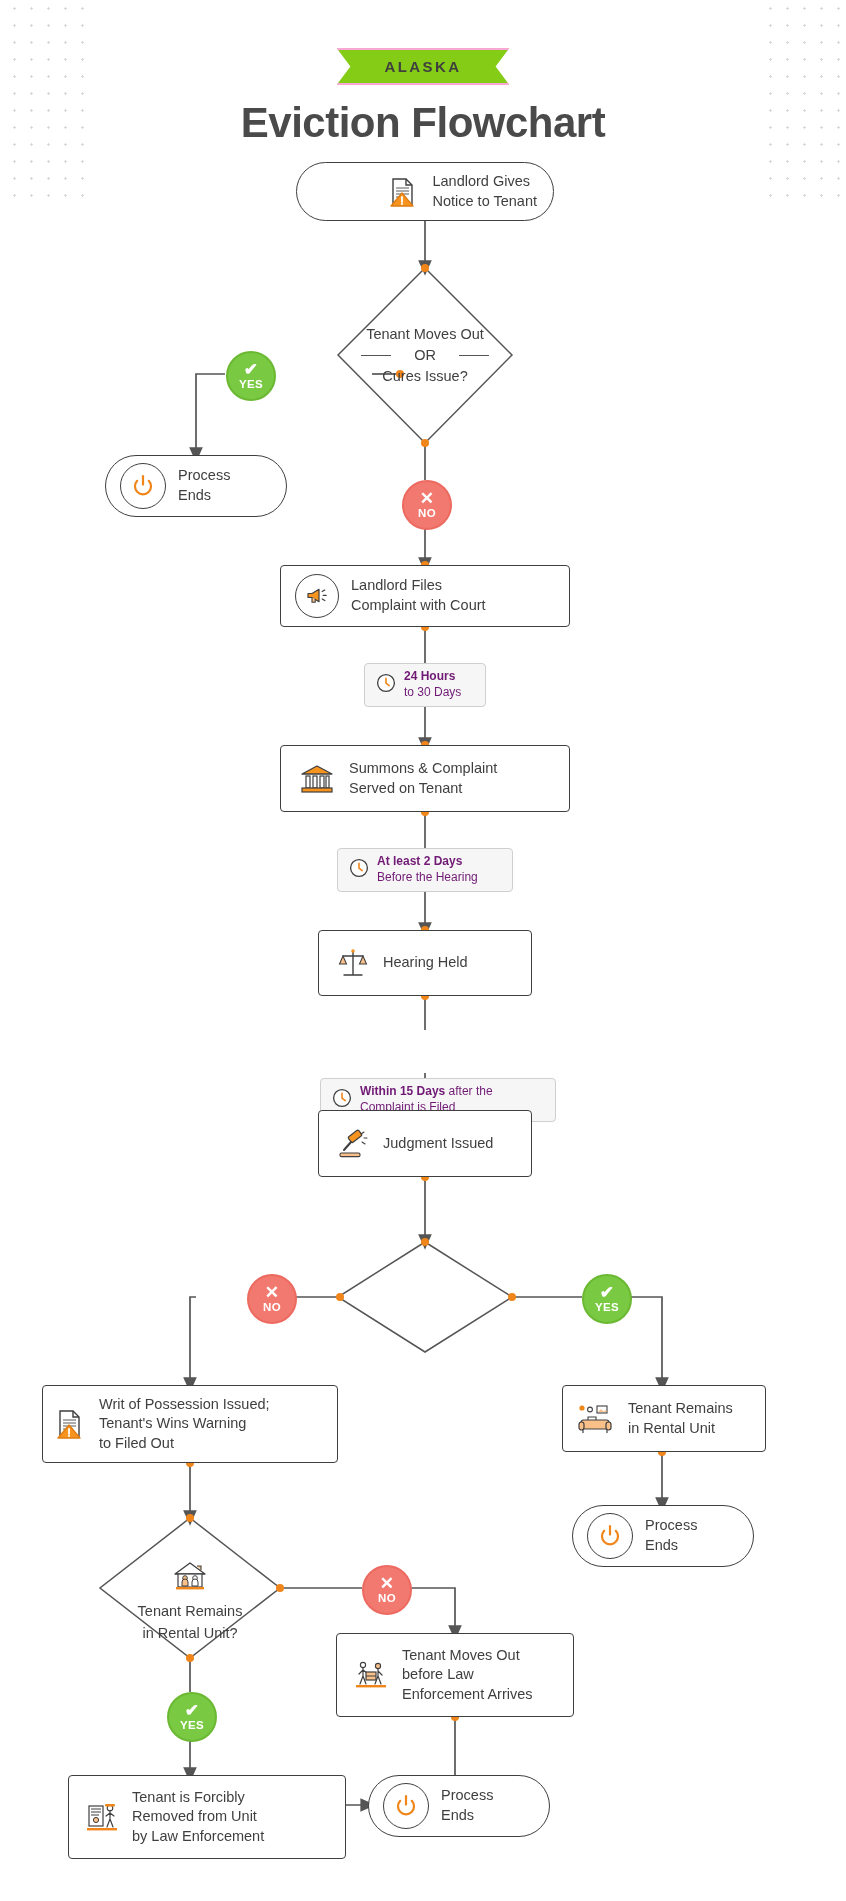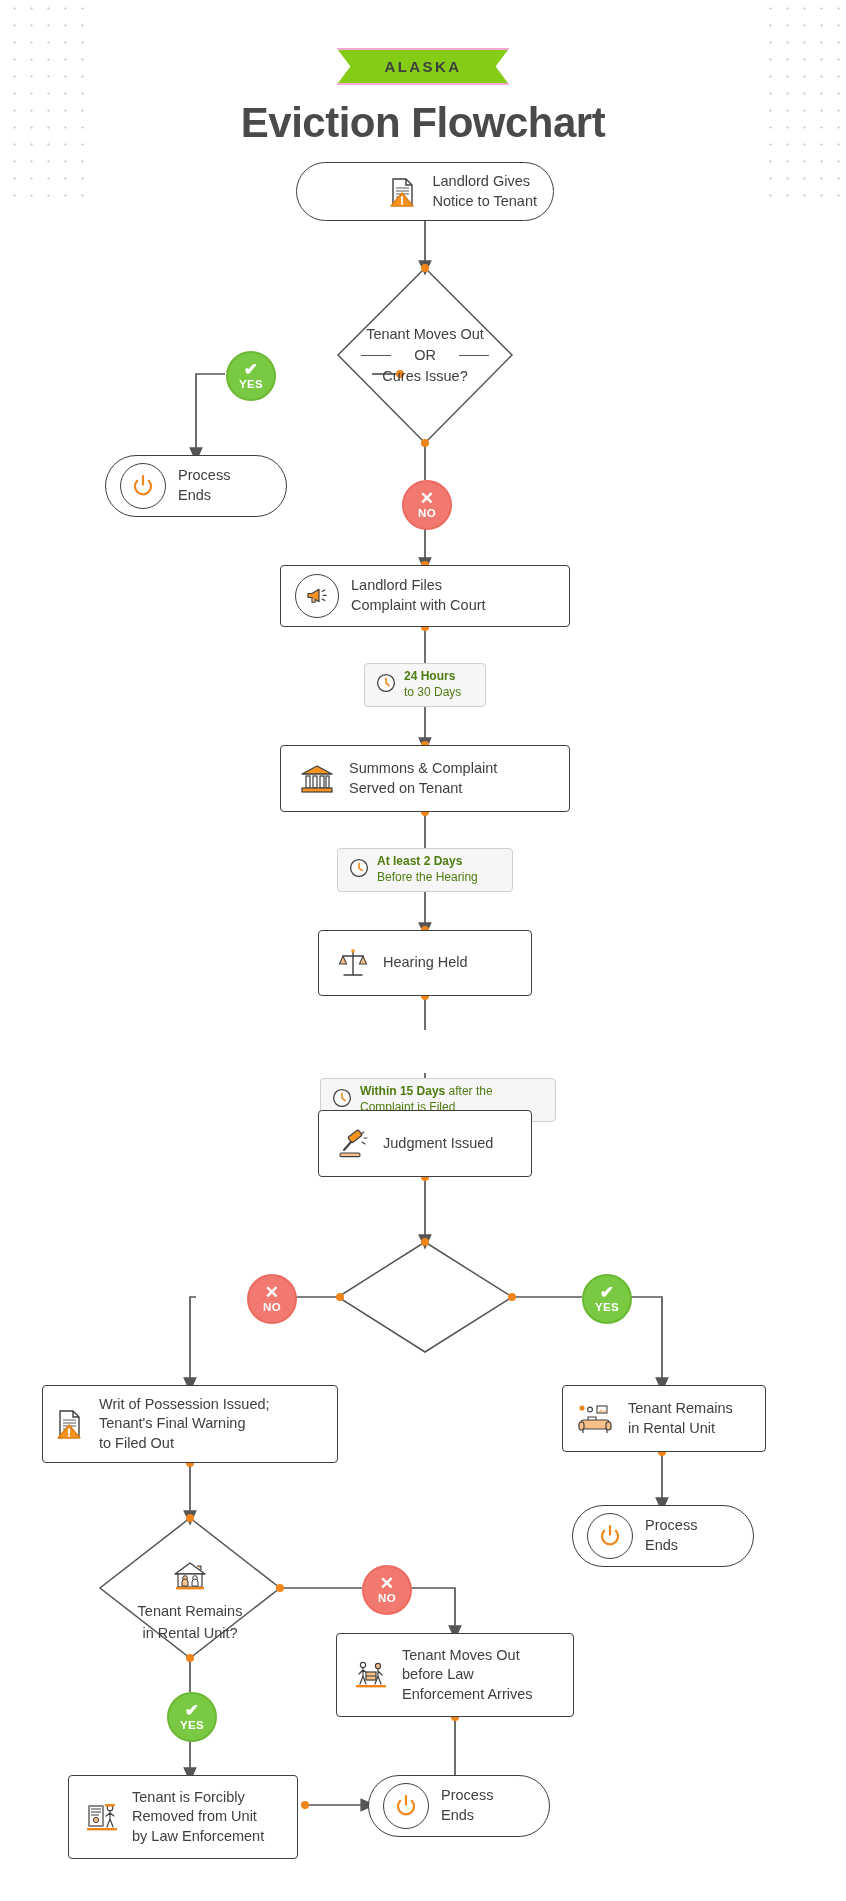--- a/index.html
+++ b/index.html
@@ -56,21 +56,21 @@
     display:flex;flex-direction:column;align-items:center;justify-content:center;
     color:#fff;font-size:11.5px;font-weight:bold;letter-spacing:.4px;line-height:1;}
   .badge .gl{font-size:17px;line-height:1;margin-bottom:1px;font-weight:bold;}
   .badge.yes{background:#7ac943;border:2px solid #6bb832;}
   .badge.no{background:#f2796f;border:2px solid #ec6a60;}
 
   
   .chip{position:absolute;box-sizing:border-box;background:#f6f6f6;
     border:1.4px solid #cfcfcf;border-radius:4px;
     display:flex;align-items:center;gap:7px;padding:6px 10px;}
-  .chip .ct{font-size:12px;line-height:1.3;color:#4d7c0f;}
+  .chip .ct{font-size:12px;line-height:1.3;color:#701a75;}
   .chip b{font-weight:bold;}
 </style>
 </head>
 <body>
 
 <div class="dots left"></div>
 <div class="dots right"></div>
 
 <div class="header">
   <div class="ribbon">ALASKA</div>
@@ -329,21 +329,21 @@
         <g stroke="#3f3f3f" stroke-width="1" opacity=".85">
           <path d="M10 13h13M10 16h13M10 19h13M10 22h10M10 25h8"></path>
         </g>
         <path d="M16 18 L27 31 H5 Z" fill="#f79420" stroke="#e07c10" stroke-width="1.3" stroke-linejoin="round"></path>
         <path d="M16 22 v5" stroke="#fff" stroke-width="1.8" stroke-linecap="round"></path>
         <circle cx="16" cy="29" r="1.1" fill="#fff"></circle>
       </svg>
     </span>
     <span class="tx">
       <span>Writ of Possession Issued;</span><br>
-      <span>Tenant's Final Warning</span><br>
+      <span>Tenant's Wins Warning</span><br>
       <span>to Filed Out</span>
     </span>
   </div>
 
   <div class="node rect" style="left:562px;top:1385px;width:204px;height:67px;padding:0 12px;">
     <span class="ic" style="width:44px;margin-right:9px;">
       <svg width="40" height="32" viewBox="0 0 40 32">
         <circle cx="5" cy="5" r="2.6" fill="#f08519"></circle>
         <circle cx="13" cy="6.5" r="2.4" fill="#fff" stroke="#3f3f3f" stroke-width="1.1"></circle>
         <rect x="20" y="3" width="10" height="7" fill="#fff" stroke="#3f3f3f" stroke-width="1.1"></rect>
@@ -412,21 +412,21 @@
         <rect x="4" y="27" width="30" height="2.4" fill="#f08519"></rect>
       </svg>
     </span>
     <span class="tx">
       <span>Tenant Moves Out</span><br>
       <span>before Law</span><br>
       <span>Enforcement Arrives</span>
     </span>
   </div>
 
-  <div class="node rect" style="left:68px;top:1775px;width:230px;height:84px;padding:4px 12px;">
+  <div class="node rect" style="left:68px;top:1775px;width:278px;height:84px;padding:4px 12px;">
     <span class="ic" style="width:42px;margin-right:9px;">
       <svg width="36" height="34" viewBox="0 0 36 34">
         <rect x="5" y="6" width="14" height="20" fill="#fff" stroke="#3f3f3f" stroke-width="1.2"></rect>
         <path d="M7 9 h10 M7 12 h10 M7 15 h8" stroke="#3f3f3f" stroke-width="1"></path>
         <circle cx="12" cy="20" r="2.6" fill="#f9c08a" stroke="#3f3f3f" stroke-width="1"></circle>
         <circle cx="26" cy="8" r="2.8" fill="#fff" stroke="#3f3f3f" stroke-width="1.1"></circle>
         <path d="M26 11 v8 M26 13 l-4 3 M26 13 l4 3 M26 19 l-3 8 M26 19 l3 8" fill="none" stroke="#3f3f3f" stroke-width="1.2" stroke-linecap="round"></path>
         <rect x="21" y="4" width="10" height="2.4" rx="1" fill="#f08519"></rect>
         <rect x="3" y="28" width="30" height="2.4" fill="#f08519"></rect>
       </svg>

